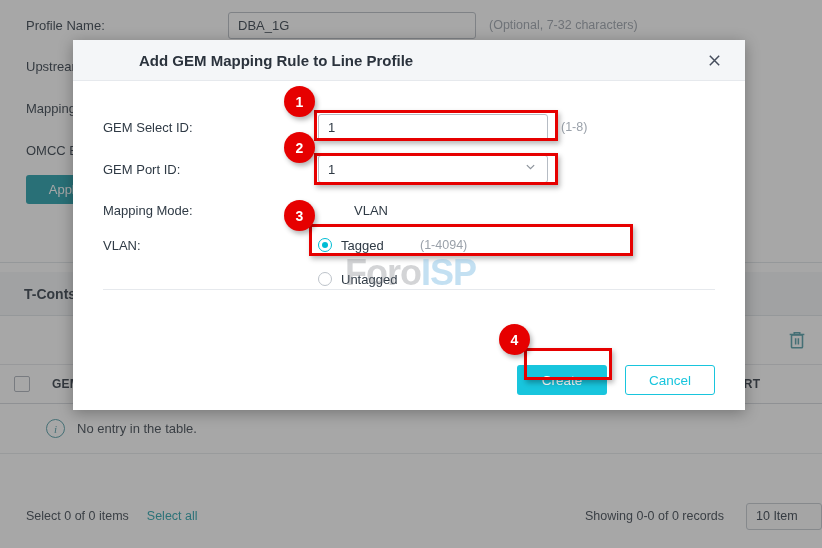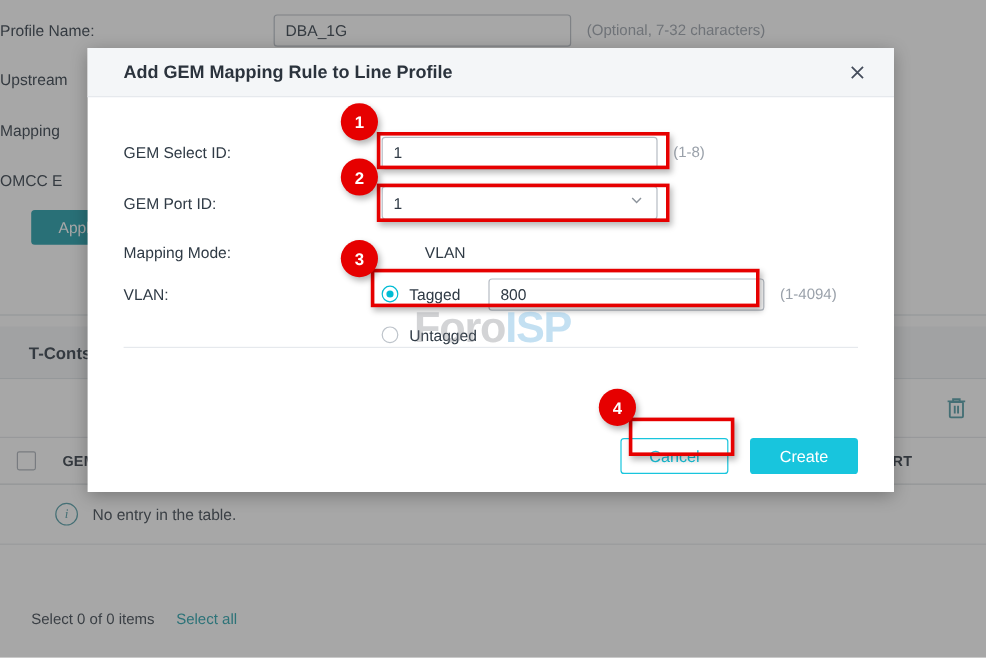--- a/index.html
+++ b/index.html
@@ -28,20 +28,21 @@
   .form-row {
     position: absolute;
     left: 0;
     width: 822px;
     height: 42px;
     display: flex;
     align-items: center;
   }
   .form-label {
     width: 228px;
+    padding-left: 26px;
     box-sizing: border-box;
     font-size: 13px;
     color: #2f3a45;
   }
   .text-input {
     width: 248px;
     height: 27px;
     border: 1px solid #b6bcc4;
     border-radius: 3px;
     background: #fff;
@@ -243,20 +244,21 @@
     border-bottom: 1px solid #e6e9ed;
     display: flex;
     align-items: center;
     padding: 0 18px 0 30px;
     box-sizing: border-box;
   }
   #modal-title {
     font-size: 15px;
     font-weight: bold;
     color: #2b333d;
+    margin-left: 36px;
   }
   #modal-close {
     margin-left: auto;
     width: 26px; height: 26px;
     display: flex; align-items: center; justify-content: center;
     cursor: pointer;
     color: #454d5c;
   }
   #modal-body {
     flex: 1;
@@ -497,20 +499,24 @@
     </div>
     <div id="empty-row">
       <div id="info-icon">i</div>
       <div id="empty-text">No entry in the table.</div>
     </div>
   </div>
 
   <div id="table-footer">
     <span>Select 0 of 0 items</span>
     <span id="select-all-link">Select all</span>
+    <div id="footer-right">
+      <span id="showing-text">Showing 0-0 of 0 records</span>
+      <div id="per-page-select">10 Item</div>
+    </div>
   </div>
 
 </div>
 
 <div id="dim-overlay"></div>
 
 <div id="modal">
 
   <div id="modal-header">
     <div id="modal-title">Add GEM Mapping Rule to Line Profile</div>
@@ -544,39 +550,38 @@
     <div class="m-row" style="height:38px;gap:36px;">
       <div class="m-label">Mapping Mode:</div>
       <div class="m-static">VLAN</div>
     </div>
 
     <div class="m-row" style="height:32px;">
       <div class="m-label">VLAN:</div>
       <div class="radio-line">
         <span class="radio on"></span>
         <span class="radio-label">Tagged</span>
-        <span class="vlan-input">800</span>
         <span class="m-hint">(1-4094)</span>
       </div>
     </div>
 
     <div class="m-row" style="height:36px;">
       <div class="m-label"></div>
       <div class="radio-line">
         <span class="radio"></span>
         <span class="radio-label" style="width:auto;">Untagged</span>
       </div>
     </div>
 
     <div id="modal-divider"></div>
   </div>
 
   <div id="modal-footer">
+    <button id="create-btn">Create</button>
     <button id="cancel-btn">Cancel</button>
-    <button id="create-btn">Create</button>
   </div>
 </div>
 
 <div id="watermark">
   <span id="wm-foro">Foro</span><span id="wm-isp">ISP</span>
 </div>
 
 <div class="hl" style="left:314px; top:110px; width:244px; height:31px;"></div>
 <div class="hl" style="left:314px; top:153px; width:244px; height:32px;"></div>
 <div class="hl" style="left:309px; top:224px; width:324px; height:32px;"></div>

